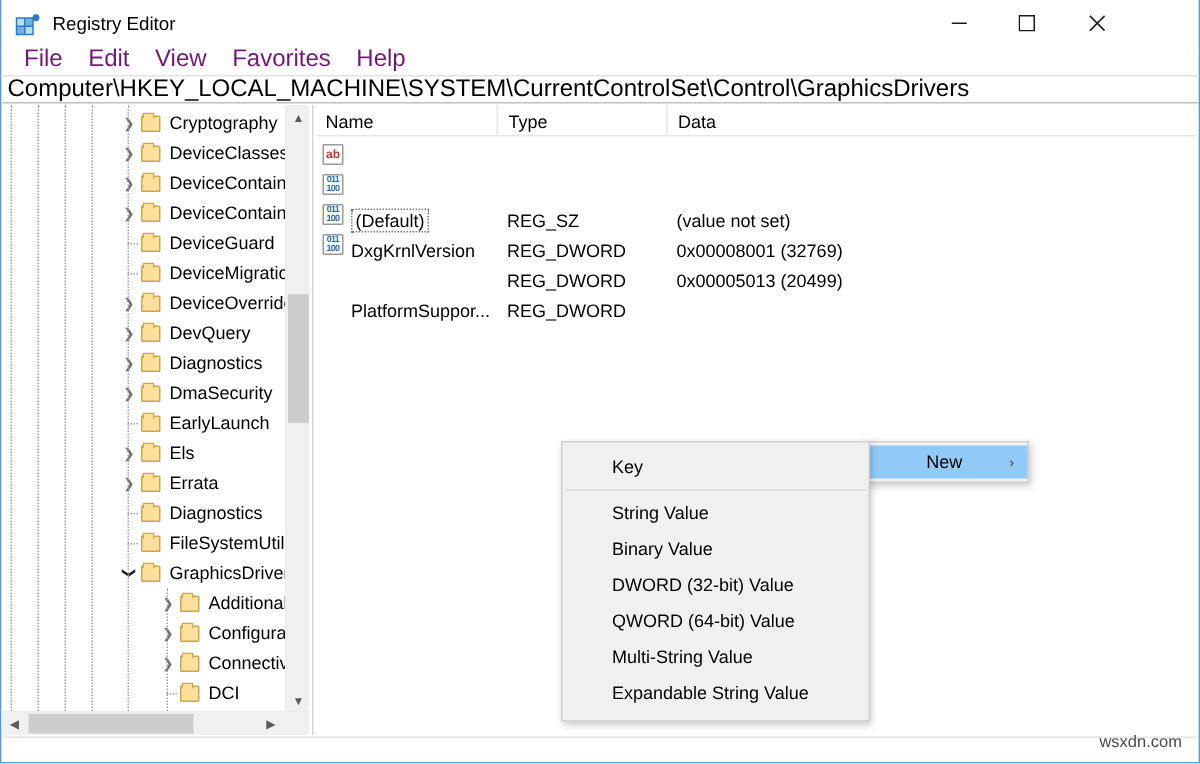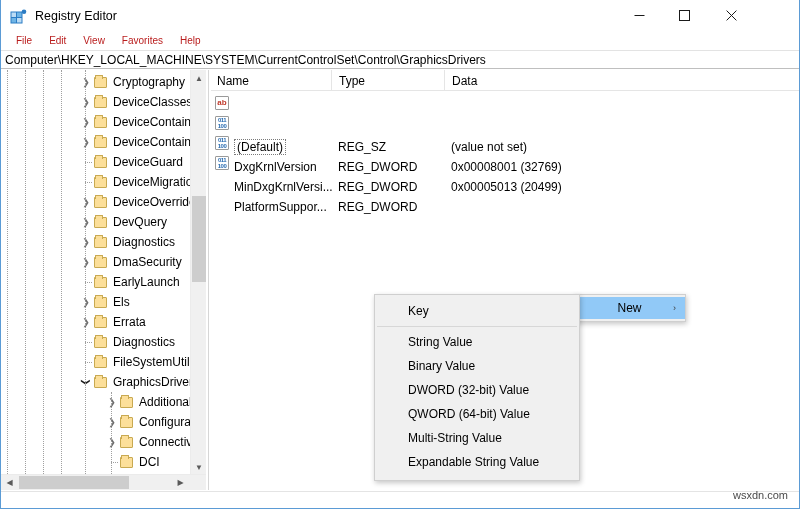--- a/index.html
+++ b/index.html
@@ -48,36 +48,36 @@
 
   
   .menubar {
     position: absolute; left: 0; top: 30px;
     width: 798px; height: 21px;
     background: #ffffff;
     display: flex; align-items: center;
     padding-left: 7px;
   }
   .menubar .mi {
-    font-size: 10px; color: #b91c1c;
+    font-size: 16px; color: #701a75;
     padding: 2px 9px 3px 8px;
     white-space: nowrap;
   }
 
   
   .addressbar {
     position: absolute; left: 0; top: 50px;
     width: 798px; height: 19px;
     background: #ffffff;
     border-top: 1px solid #e3e3e3;
     border-bottom: 1px solid #bfbfbf;
     display: flex; align-items: center;
   }
   .addressbar .path {
-    font-size: 12px; color: #000;
+    font-size: 16px; color: #000;
     padding-left: 4px;
     white-space: nowrap;
   }
 
   
   .tree-pane {
     position: absolute; left: 0; top: 70px;
     width: 205px; height: 420px;
     background: #ffffff;
     overflow: hidden;
@@ -559,23 +559,20 @@
             <span class="name-txt">DxgKrnlVersion</span>
           </div>
           <div class="lv-cell" style="left: 127px; width: 113px;">REG_DWORD</div>
           <div class="lv-cell" style="left: 240px; width: 200px;">0x00008001 (32769)</div>
         </div>
         <div class="lv-row" style="top: 63px;">
           <div class="val-icon dw">
             <span>011</span>
             <span>100</span>
           </div>
-          <div class="lv-cell" style="left: 0px; width: 120px;">
-            <span class="name-txt">MinDxgKrnlVersi...</span>
-          </div>
           <div class="lv-cell" style="left: 127px; width: 113px;">REG_DWORD</div>
           <div class="lv-cell" style="left: 240px; width: 200px;">0x00005013 (20499)</div>
         </div>
         <div class="lv-row" style="top: 83px;">
           <div class="val-icon dw">
             <span>011</span>
             <span>100</span>
           </div>
           <div class="lv-cell" style="left: 0px; width: 120px;">
             <span class="name-txt">PlatformSuppor...</span>

